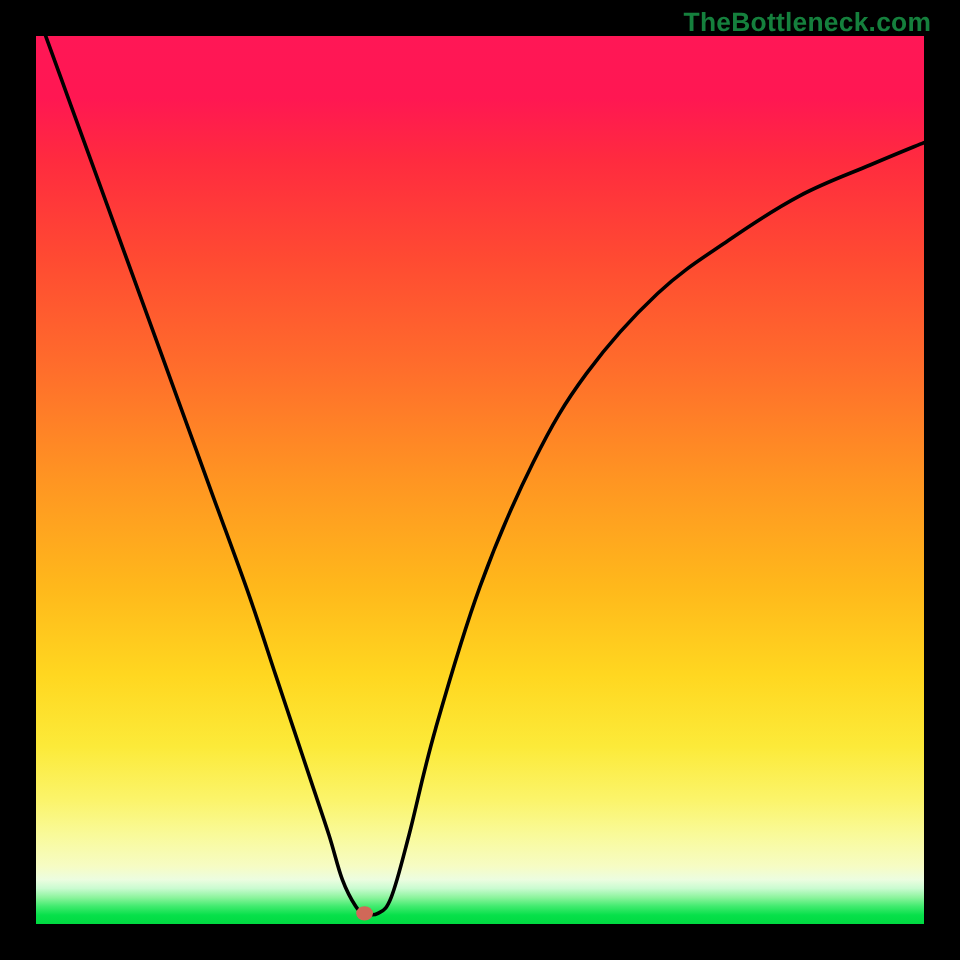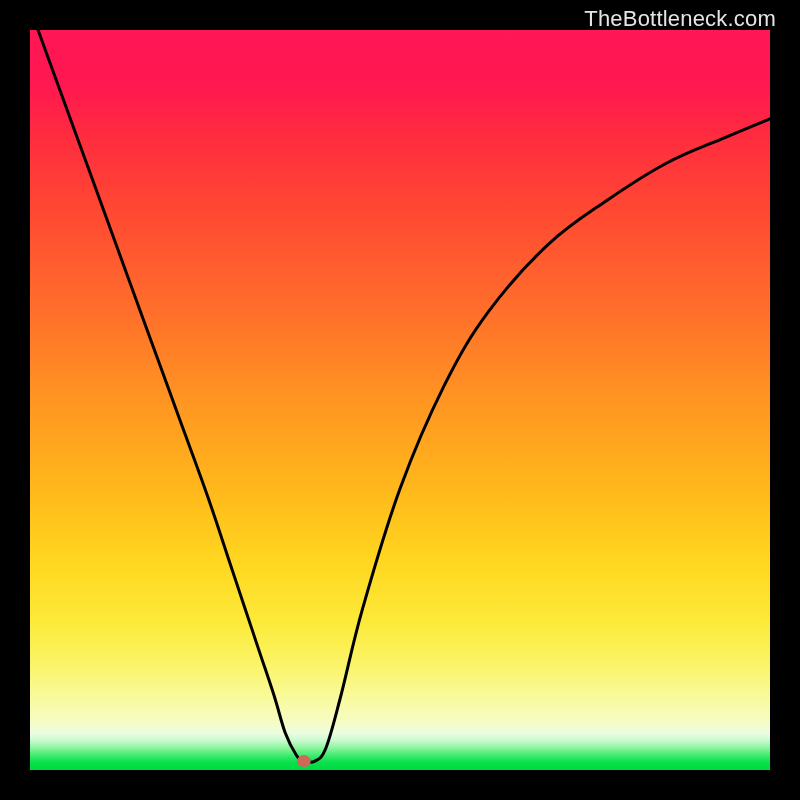--- a/index.html
+++ b/index.html
@@ -52,23 +52,23 @@
     left: 0;
     top: 0;
     width: 740px;
     height: 740px;
     overflow: visible;
   }
   .credit {
     position: absolute;
     top: 6px;
     right: 24px;
-    color: #e5e5e5;
+    color: #15803d;
     font-size: 22px;
-    font-weight: 400;
+    font-weight: 700;
     letter-spacing: 0.2px;
     user-select: none;
   }
 </style>
 </head>
 <body>
 
 <div class="frame">
 
   <div class="plot-area">

